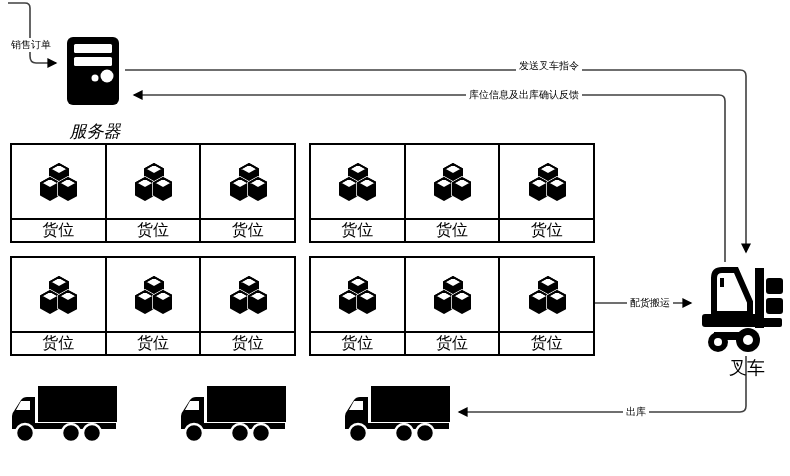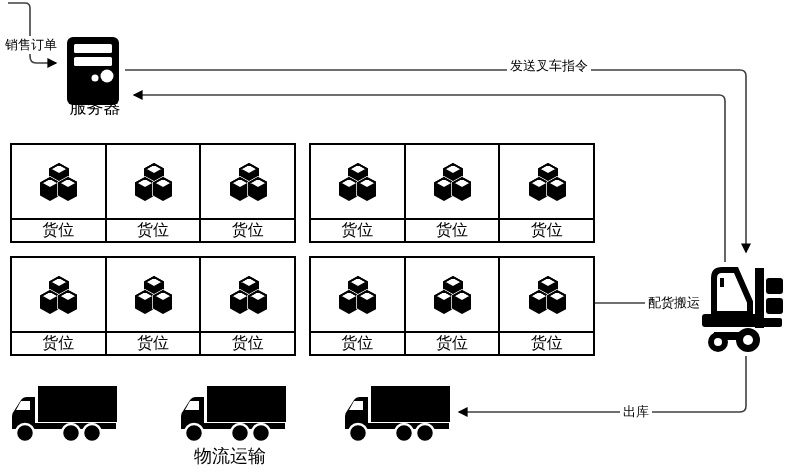--- a/index.html
+++ b/index.html
@@ -4,21 +4,21 @@
 <style>
   html,body { margin:0; padding:0; background:#ffffff; }
   #canvas {
     position:relative; width:790px; height:476px; background:#ffffff;
     font-family:"Liberation Sans","DejaVu Sans",sans-serif; color:#000;
     overflow:hidden;
   }
   #wires { position:absolute; left:0; top:0; width:790px; height:476px; }
   .wire-label {
     position:absolute; transform:translate(-50%,-50%);
-    background:#fff; padding:0 3px; font-size:13px; white-space:nowrap;
+    background:#fff; padding:0 3px; font-size:10px; white-space:nowrap;
   }
   .icon-label {
     position:absolute; text-align:center; font-size:17px; white-space:nowrap;
   }
   .block {
     position:absolute; width:286px; height:100px; box-sizing:border-box;
     border:2px solid #000; background:#fff; display:flex;
   }
   .slot { flex:1; display:flex; flex-direction:column; border-left:2px solid #000; min-width:0; }
   .slot:first-child { border-left:none; }
@@ -68,31 +68,32 @@
       <path d="M8 3 H25 Q30 3 30 8 V56 Q30 63 36 63 H56" marker-end="url(#ar)"></path>
       <path d="M125 70 H740 Q746 70 746 76 V252" marker-end="url(#ar)"></path>
       <path d="M725 262 V101 Q725 95 719 95 H134" marker-end="url(#ar)"></path>
       <path d="M595 303 H691" marker-end="url(#ar)"></path>
       <path d="M746 356 V406 Q746 412 740 412 H459" marker-end="url(#ar)"></path>
     </g>
   </svg>
 
   <div class="wire-label" style="left:31px; top:45px;">销售订单</div>
   <div class="wire-label" style="left:549px; top:66px;">发送叉车指令</div>
-  <div class="wire-label" style="left:650px; top:303px;margin-left:24px;">配货搬运</div>
+  <div class="wire-label" style="left:524px; top:95px;">库位信息及出库确认反馈</div>
+  <div class="wire-label" style="left:650px; top:303px;">配货搬运</div>
   <div class="wire-label" style="left:636px; top:412px;">出库</div>
 
   <svg class="abs" style="left:66px; top:36px;" width="54" height="70" viewBox="0 0 54 70">
     <rect x="1" y="1" width="52" height="68" rx="6" fill="#000"></rect>
     <rect x="8" y="8" width="38" height="9" rx="1.5" fill="#fff"></rect>
     <rect x="8" y="21" width="38" height="9" rx="1.5" fill="#fff"></rect>
     <circle cx="29" cy="42" r="3.5" fill="#fff"></circle>
     <circle cx="41" cy="40" r="6.5" fill="#fff"></circle>
   </svg>
-  <div class="icon-label" style="left:55px; top:96px; width:80px;">服务器</div>
+  <div class="icon-label" style="left:55px; top:120px; width:80px;font-style:italic;">服务器</div>
 
   <div class="block" style="left:10px; top:143px;">
     <div class="slot">
       <div class="slot-icon">
           <svg width="38" height="38" viewBox="0 0 38 38">
             <use href="#cubestack"></use>
           </svg>
         </div>
       <div class="slot-label">货位</div>
     </div>
@@ -204,25 +205,25 @@
       <rect x="10" y="52" width="57" height="13" rx="3"></rect>
       <rect x="22" y="70" width="34" height="8"></rect>
     </g>
     <path d="M22 52 V16 Q22 8 30 8 H44 L58 40 V52 Z" fill="#fff" stroke="#000" stroke-width="6"></path>
     <line x1="30" y1="16" x2="30" y2="25" stroke="#000" stroke-width="4"></line>
     <circle cx="26" cy="80" r="10" fill="#000"></circle>
       <circle cx="26" cy="80" r="4" fill="#fff"></circle>
     <circle cx="56" cy="78" r="12" fill="#000"></circle>
       <circle cx="56" cy="78" r="5" fill="#fff"></circle>
   </svg>
+  <div class="icon-label" style="left:712px; top:356px; width:70px; font-size:18px;">叉车</div>
 
   <svg class="abs" style="left:8px; top:385px;" width="110" height="58" viewBox="0 0 110 58">
       <use href="#truck1"></use>
     </svg>
   <svg class="abs" style="left:177px; top:385px;" width="110" height="58" viewBox="0 0 110 58">
       <use href="#truck1"></use>
     </svg>
   <svg class="abs" style="left:341px; top:385px;" width="110" height="58" viewBox="0 0 110 58">
       <use href="#truck1"></use>
     </svg>
-  <div class="icon-label" style="left:160px; top:444px; width:140px; font-size:18px;">物流运输</div>
 
 </div>
 
 </body></html>

